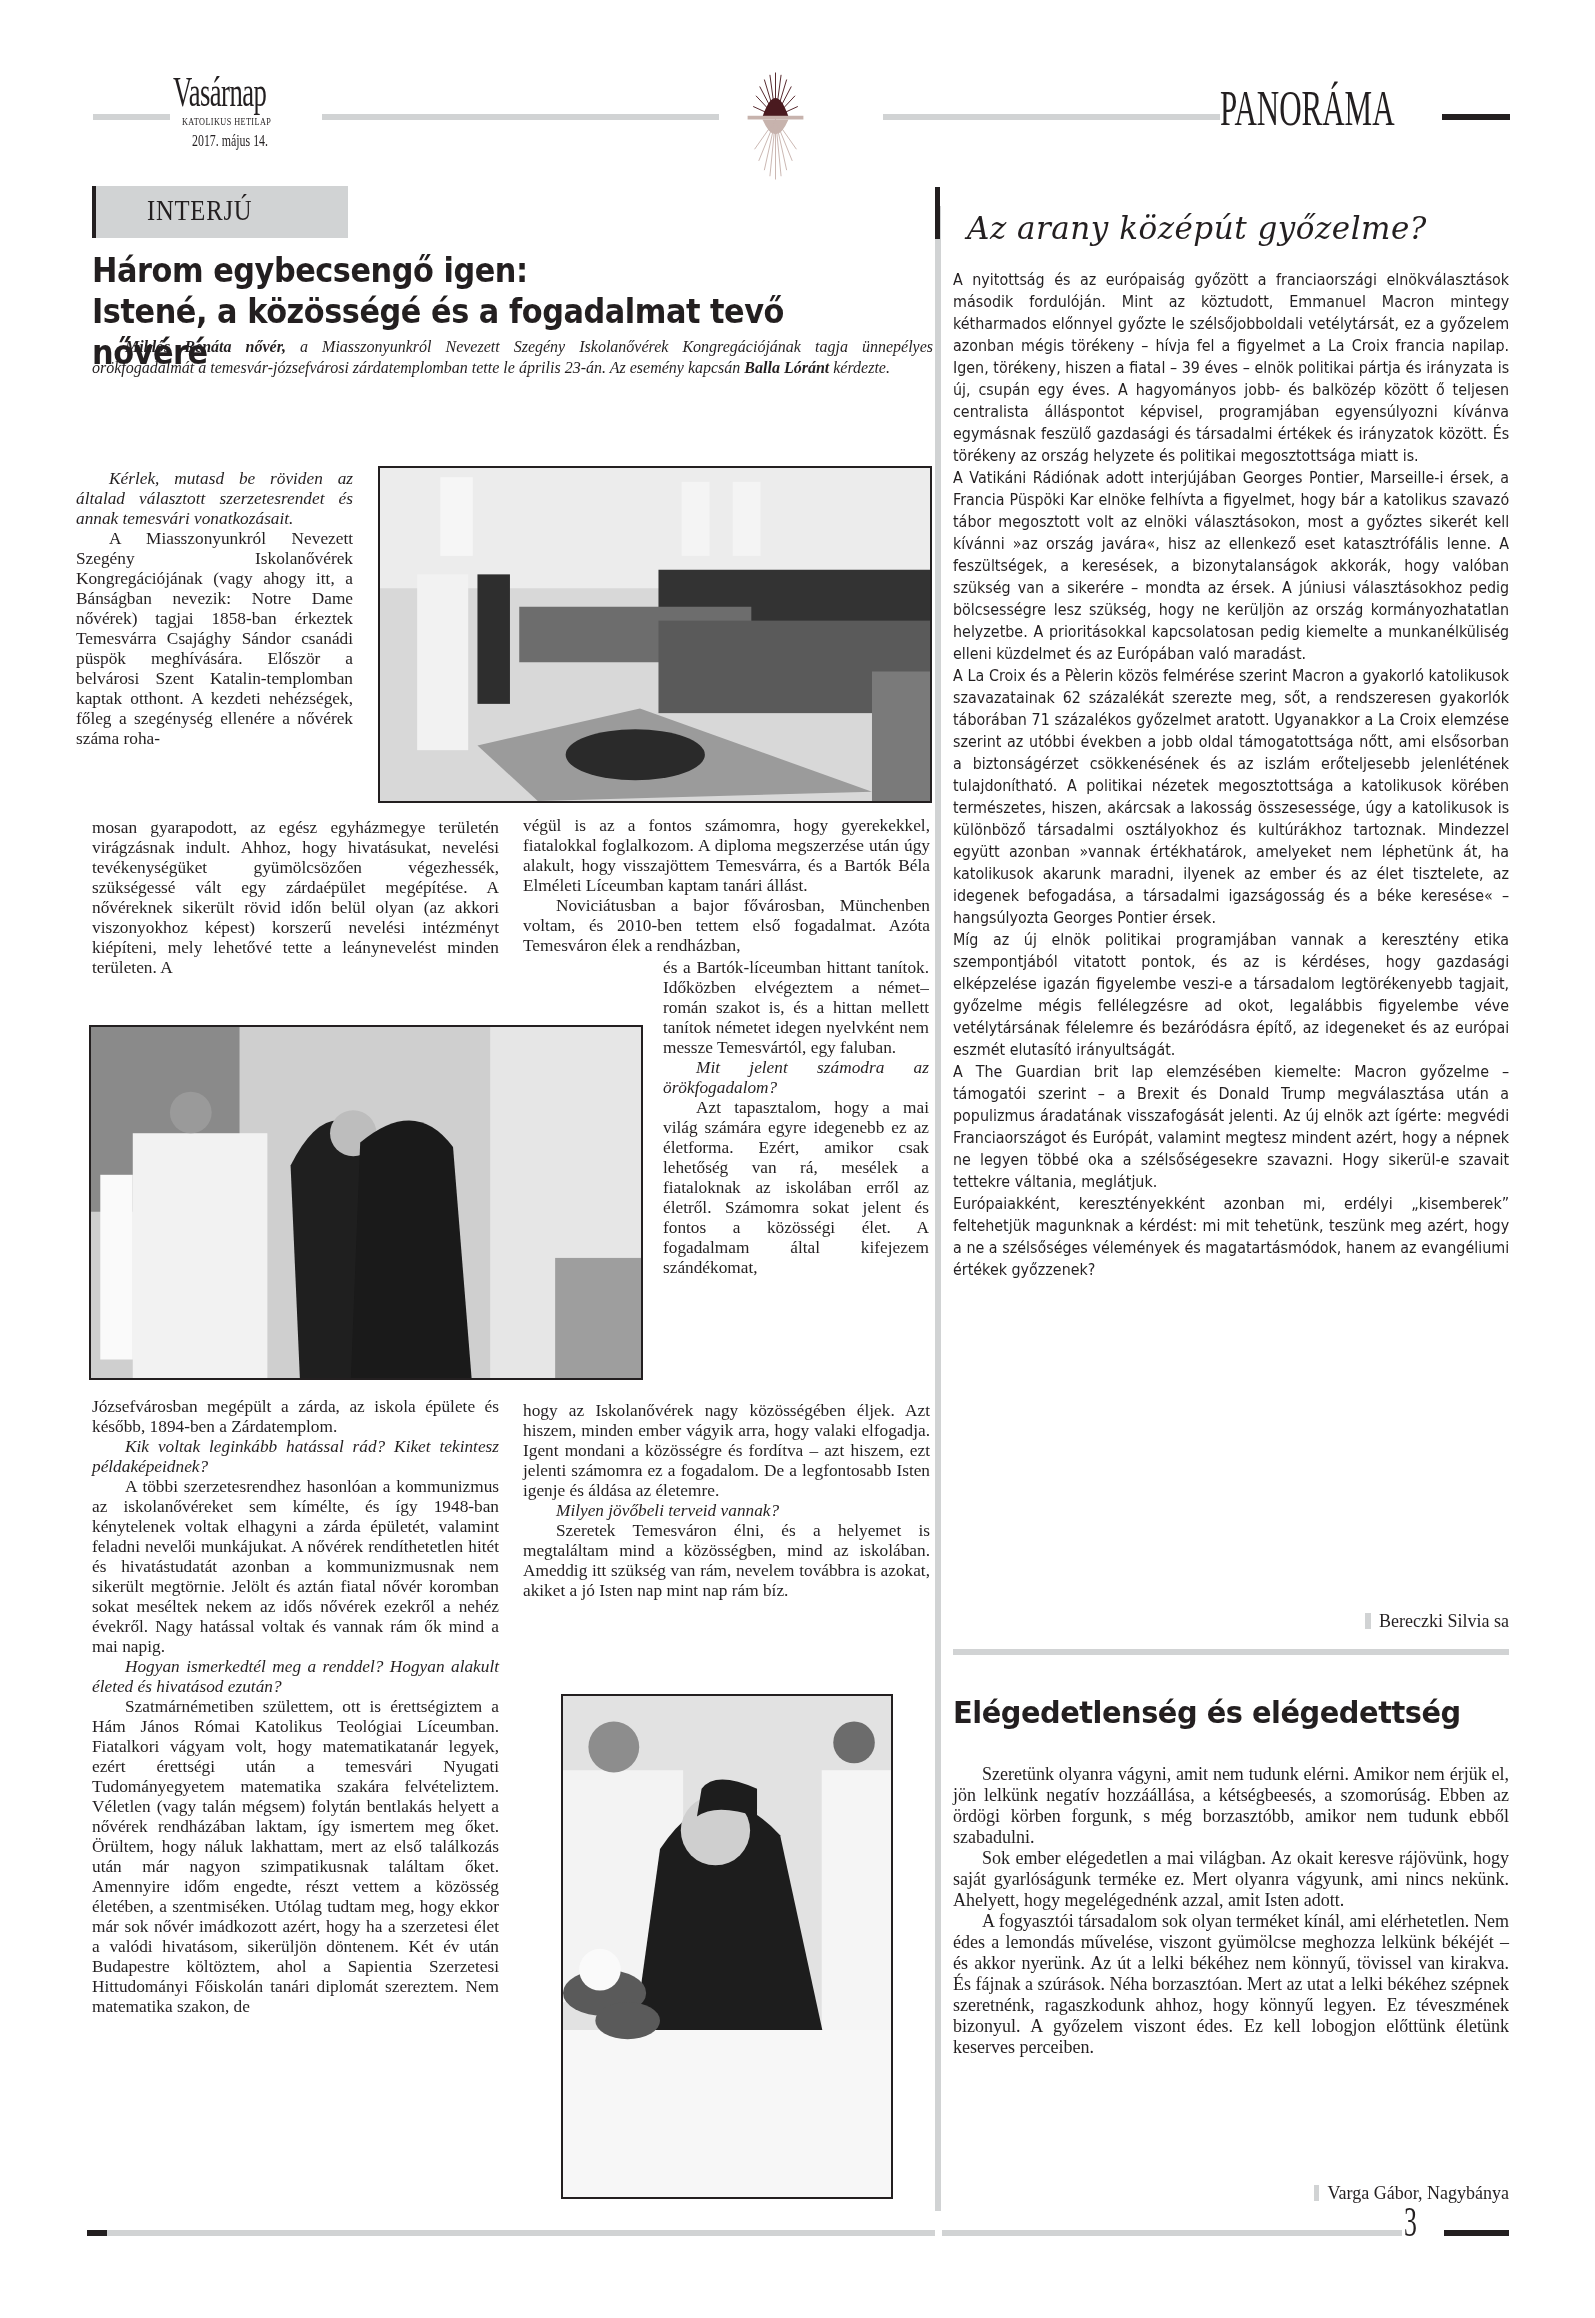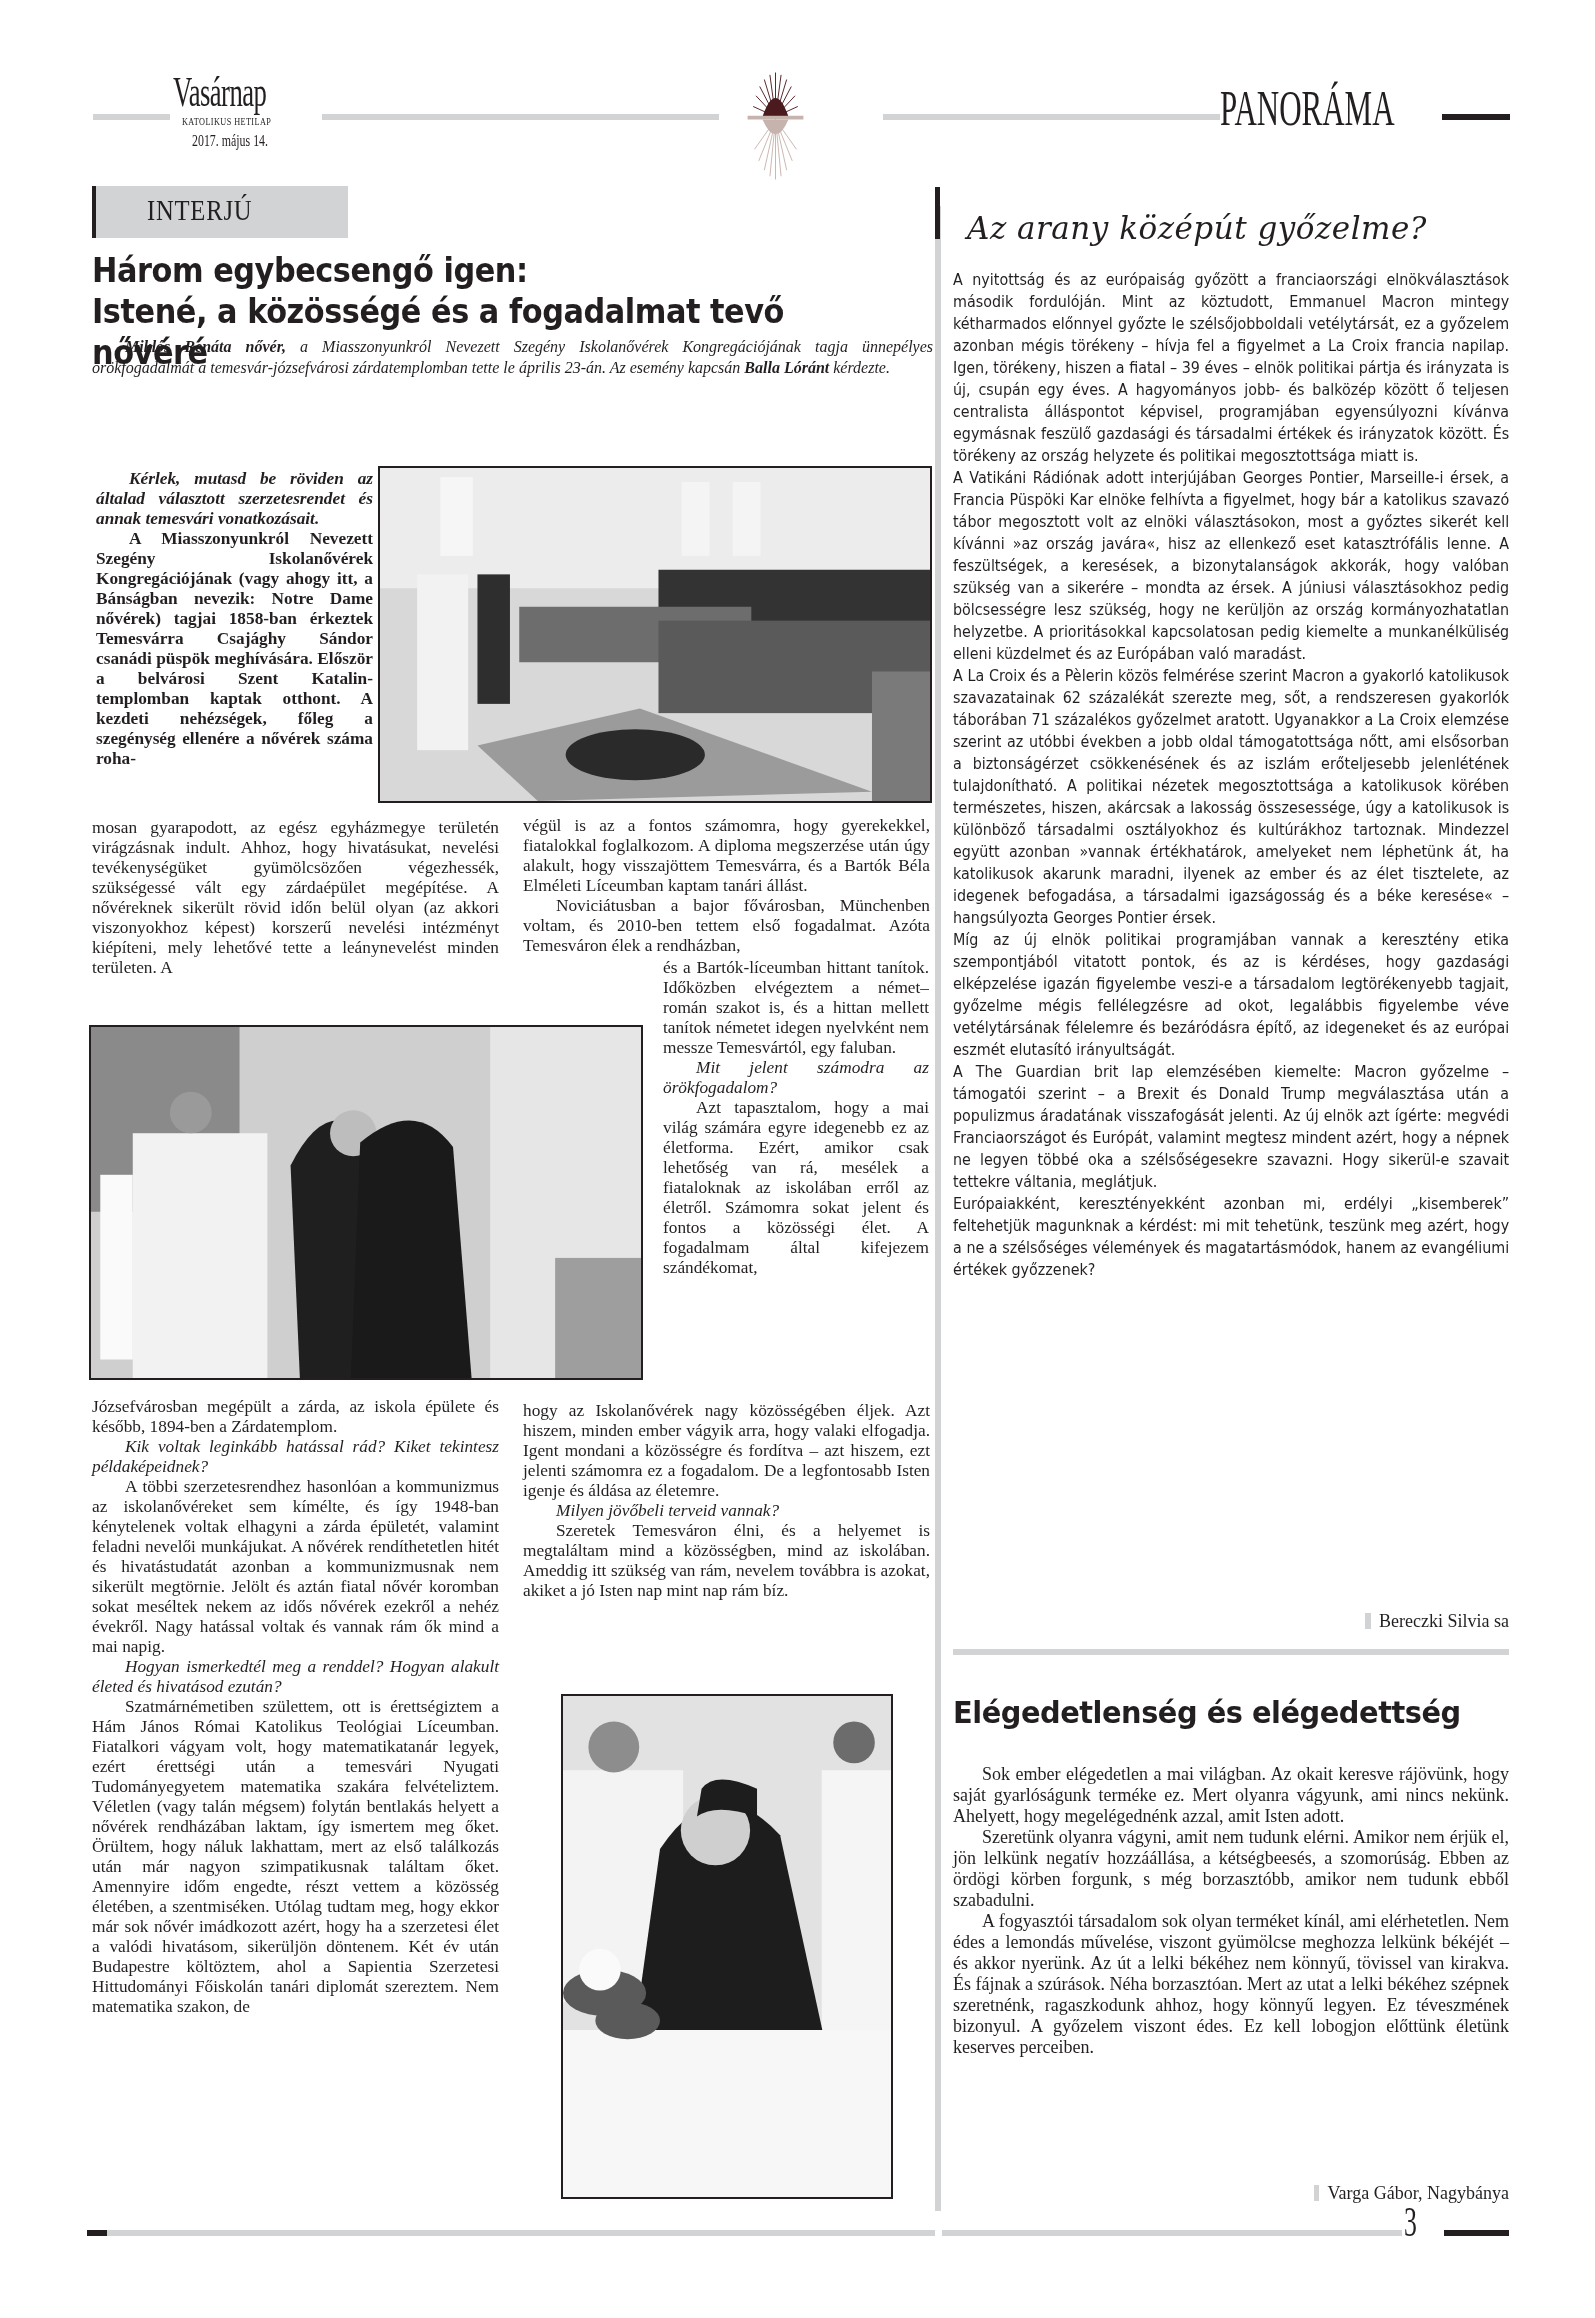--- a/index.html
+++ b/index.html
@@ -108,21 +108,21 @@
     <rect x="300" y="300" width="500" height="120" fill="#6d6d6d"></rect>
     <rect x="600" y="330" width="585" height="200" fill="#5a5a5a"></rect>
     <rect x="80" y="230" width="110" height="380" fill="#f2f2f2"></rect>
     <rect x="210" y="230" width="70" height="280" fill="#2e2e2e"></rect>
     <polygon points="210,600 560,520 1060,700 340,720" fill="#9b9b9b"></polygon>
     <ellipse cx="550" cy="620" rx="150" ry="55" fill="#2a2a2a"></ellipse>
     <rect x="1060" y="440" width="125" height="280" fill="#7a7a7a"></rect>
   </svg>
 </div>
 
-<div class="col" style="left:96px;top:469px;width:277px;font-weight:bold;">
+<div class="col" style="left:76px;top:469px;width:277px;">
   <p class="q">Kérlek, mutasd be röviden az általad választott szerzetesrendet és annak temesvári vonatkozásait.</p>
   <p>A Miasszonyunkról Nevezett Szegény Iskolanővérek Kongregációjának (vagy ahogy itt, a Bánságban nevezik: Notre Dame nővérek) tagjai 1858-ban érkeztek Temesvárra Csajághy Sándor csanádi püspök meghívására. Először a belvárosi Szent Katalin-templomban kaptak otthont. A kezdeti nehézségek, főleg a szegénység ellenére a nővérek száma roha-</p>
 </div>
 <div class="col" style="left:92px;top:818px;width:407px;">
   <p class="noind">mosan gyarapodott, az egész egyházmegye területén virágzásnak indult. Ahhoz, hogy hivatásukat, nevelési tevékenységüket gyümölcsözően végezhessék, szükségessé vált egy zárdaépület megépítése. A nővéreknek sikerült rövid időn belül olyan (az akkori viszonyokhoz képest) korszerű nevelési intézményt kiépíteni, mely lehetővé tette a leánynevelést minden területen. A</p>
 </div>
 
 <div class="photo" style="left:89px;top:1025px;width:554px;height:355px;">
   <svg width="100%" height="100%" viewBox="0 0 1185 760" preserveAspectRatio="none">
     <rect width="1185" height="760" fill="#cfcfcf"></rect>
@@ -194,22 +194,22 @@
 </div>
 
 <div class="sig" style="right:86px;top:1611px;margin-left:36px;">
   <span class="bar"></span><span>Bereczki Silvia sa</span>
 </div>
 
 <div class="hrule"></div>
 
 <h2 class="b">Elégedetlenség és elégedettség</h2>
 <div class="bcol">
+  <p>Szeretünk olyanra vágyni, amit nem tudunk elérni. Amikor nem érjük el, jön lelkünk negatív hozzáállása, a kétségbeesés, a szomorúság. Ebben az ördögi körben forgunk, s még borzasztóbb, amikor nem tudunk ebből szabadulni.</p>
   <p>Sok ember elégedetlen a mai világban. Az okait keresve rájövünk, hogy saját gyarlóságunk terméke ez. Mert olyanra vágyunk, ami nincs nekünk. Ahelyett, hogy megelégednénk azzal, amit Isten adott.</p>
-  <p>Szeretünk olyanra vágyni, amit nem tudunk elérni. Amikor nem érjük el, jön lelkünk negatív hozzáállása, a kétségbeesés, a szomorúság. Ebben az ördögi körben forgunk, s még borzasztóbb, amikor nem tudunk ebből szabadulni.</p>
   <p>A fogyasztói társadalom sok olyan terméket kínál, ami elérhetetlen. Nem édes a lemondás művelése, viszont gyümölcse meghozza lelkünk békéjét – és akkor nyerünk. Az út a lelki békéhez nem könnyű, tövissel van kirakva. És fájnak a szúrások. Néha borzasztóan. Mert az utat a lelki békéhez szépnek szeretnénk, ragaszkodunk ahhoz, hogy könnyű legyen. Ez téveszmének bizonyul. A győzelem viszont édes. Ez kell lobogjon előttünk életünk keserves perceiben.</p>
 </div>
 <div class="sig" style="right:86px;top:2183px;">
   <span class="bar"></span><span>Varga Gábor, Nagybánya</span>
 </div>
 
 <div class="abs" style="left:87px;top:2230px;width:19.6px;height:5.6px;background:#231f20;"></div>
 <div class="foot-bar" style="left:107px;width:828px;"></div>
 <div class="foot-bar" style="left:942px;width:460px;"></div>
 <div class="pagenum">3</div>

